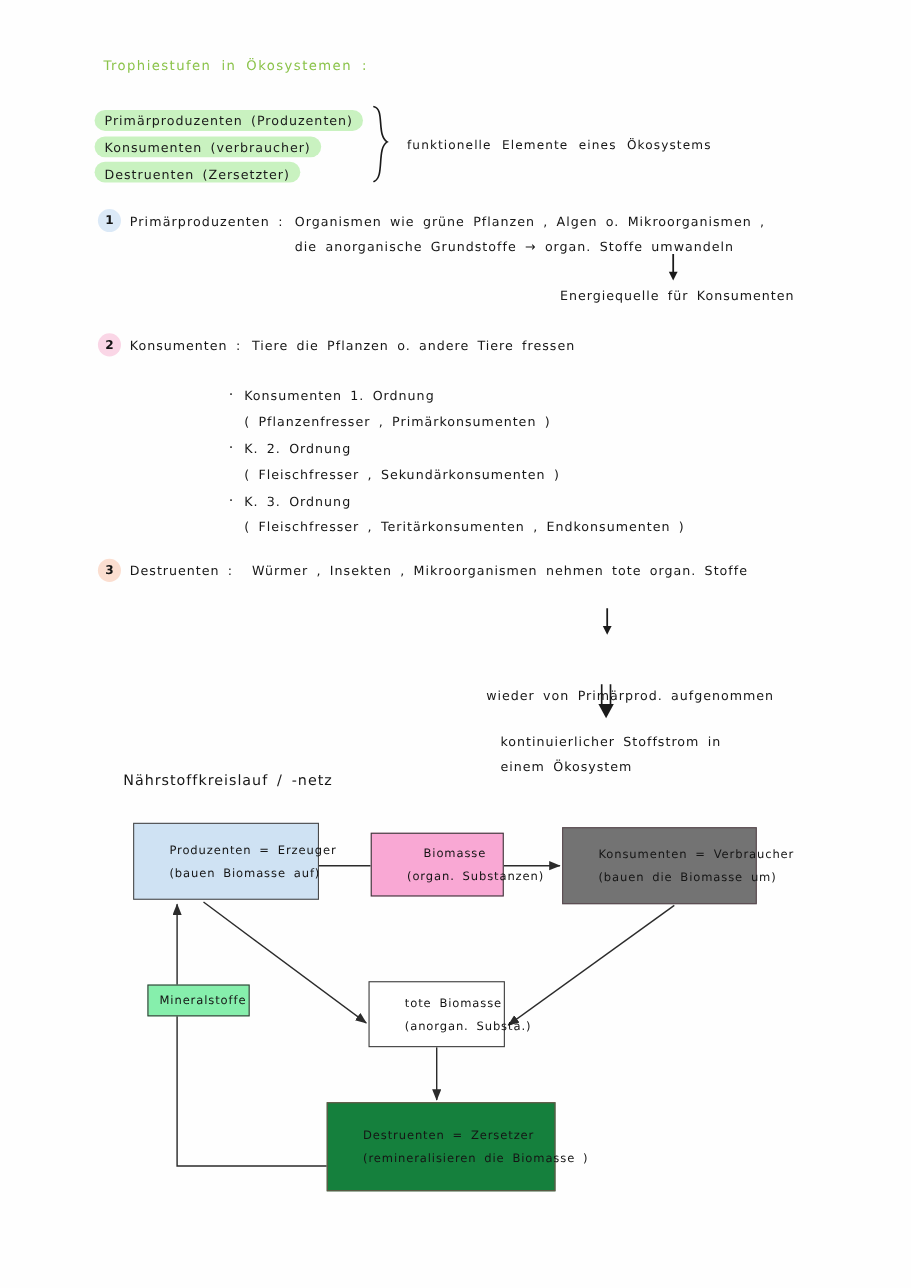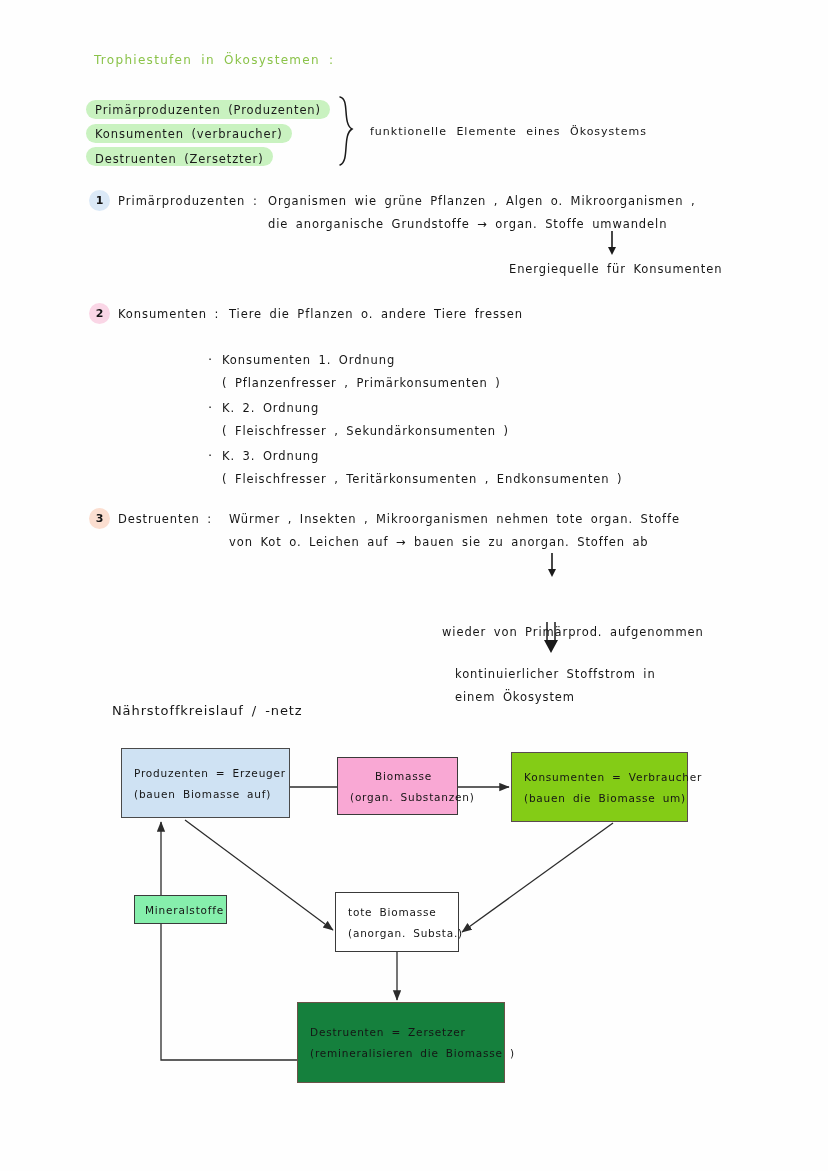--- a/index.html
+++ b/index.html
@@ -116,21 +116,21 @@
     height: 1171px;
     pointer-events: none;
   }
   .node {
     position: absolute;
     box-sizing: border-box;
     border: 1.4px solid #3a3a3a;
     display: flex;
     flex-direction: column;
     justify-content: center;
-    padding-left: 12px;
+    padding-left: 32px;
   }
   .node .l1, .node .l2 {
     font-size: 10.5px;
     letter-spacing: 0.8px;
     word-spacing: 3px;
     white-space: nowrap;
     color: #151515;
   }
   .node .l1 { margin-bottom: 9px; }
 
@@ -139,21 +139,21 @@
     background: #cfe2f3;
     border-color: #4a4a4a;
   }
   #node-bio {
     left: 337px; top: 757px; width: 121px; height: 58px;
     background: #f9a8d4;
     text-align: center;
   }
   #node-kons {
     left: 511px; top: 752px; width: 177px; height: 70px;
-    background: #84cc16;
+    background: #737373;
     border-color: #5a4a50;
   }
   #node-min {
     left: 134px; top: 895px; width: 93px; height: 29px;
     background: #86efac;
     justify-content: center;
     padding-left: 10px;
   }
   #node-min .l1 { margin-bottom: 0; }
   #node-tote {
@@ -212,21 +212,20 @@
   <div class="abs hw" style="left:222px; top:401px;">K.  2. Ordnung</div>
   <div class="abs hw" style="left:222px; top:424px;">( Fleischfresser ,   Sekundärkonsumenten )</div>
 
   <div class="abs hw" style="left:208px; top:448px; font-size:13px;">·</div>
   <div class="abs hw" style="left:222px; top:449px;">K.  3. Ordnung</div>
   <div class="abs hw" style="left:222px; top:472px;">( Fleischfresser ,  Teritärkonsumenten ,  Endkonsumenten )</div>
 
   <div class="badge" id="badge3">3</div>
   <div class="abs hw" style="left:118px; top:512px;">Destruenten  :</div>
   <div class="abs hw" style="left:229px; top:512px;">Würmer , Insekten ,  Mikroorganismen   nehmen  tote   organ. Stoffe</div>
-  <div class="abs hw" style="left:229px; top:535px;">von  Kot  o. Leichen  auf   →   bauen  sie zu   anorgan. Stoffen  ab</div>
 
   <svg class="arrow-down" style="left:545px; top:552px;" viewBox="0 0 14 26">
     <path d="M7 1 L7 20" stroke="#1a1a1a" stroke-width="1.6" fill="none"></path>
     <path d="M7 25 L3 17 L11 17 Z" fill="#1a1a1a"></path>
   </svg>
 
   <div class="abs hw" style="left:442px; top:589px;margin-top:36px;">wieder  von   Primärprod.  aufgenommen</div>
 
   <svg class="arrow-double" style="left:541px; top:620px;" viewBox="0 0 20 34">
     <path d="M6 2 L6 22" stroke="#1a1a1a" stroke-width="1.5" fill="none"></path>

